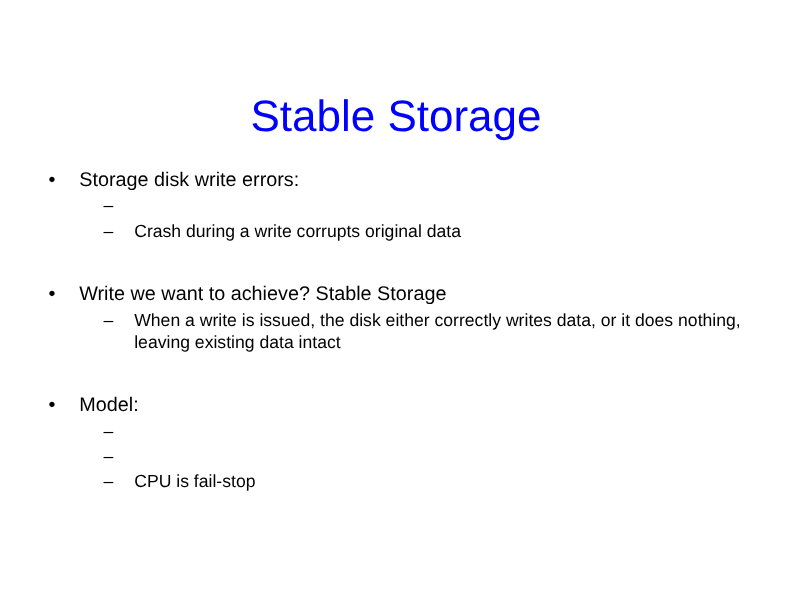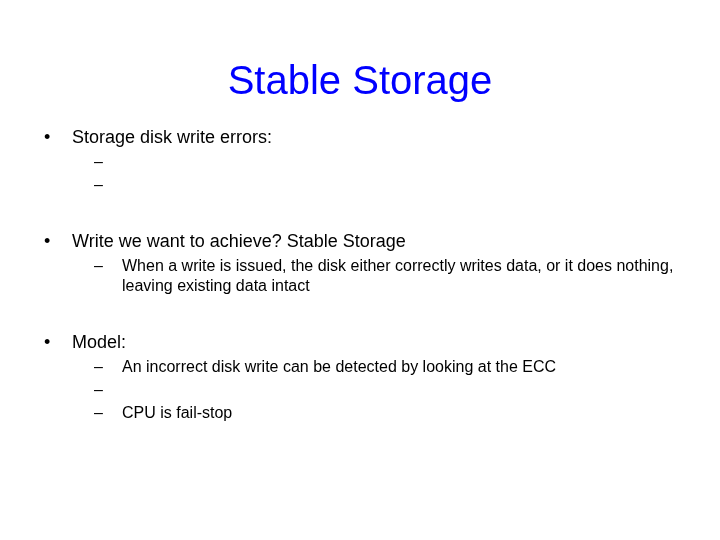--- a/index.html
+++ b/index.html
@@ -14,21 +14,21 @@
   .slide {
     width: 720px;
     height: 540px;
     box-sizing: border-box;
     padding: 0;
   }
   .title {
     text-align: center;
     font-size: 40px;
     color: #0000ff;
-    margin-top: 58px;
+    margin-top: 84px;
     margin-bottom: 24px;
     font-weight: normal;
   }
   .content {
     padding: 0 42px 0 42px;
   }
   .top-item {
     font-size: 18px;
     margin-bottom: 4px;
     display: flex;
@@ -69,20 +69,21 @@
     <div class="top-item">
       <span class="top-bullet">•</span>
       <span>Storage disk write errors:</span>
     </div>
     <div class="sub-list">
       <div class="sub-item">
         <span class="sub-dash">–</span>
       </div>
       <div class="sub-item">
         <span class="sub-dash">–</span>
+        <span>Crash during a write corrupts original data</span>
       </div>
     </div>
 
     <div class="spacer"></div>
 
     <div class="top-item">
       <span class="top-bullet">•</span>
       <span>Write we want to achieve? Stable Storage</span>
     </div>
     <div class="sub-list">
@@ -94,21 +95,20 @@
 
     <div class="spacer"></div>
 
     <div class="top-item">
       <span class="top-bullet">•</span>
       <span>Model:</span>
     </div>
     <div class="sub-list">
       <div class="sub-item">
         <span class="sub-dash">–</span>
-        <span>An incorrect disk write can be detected by looking at the ECC</span>
       </div>
       <div class="sub-item">
         <span class="sub-dash">–</span>
       </div>
       <div class="sub-item">
         <span class="sub-dash">–</span>
         <span>CPU is fail-stop</span>
       </div>
     </div>
 

